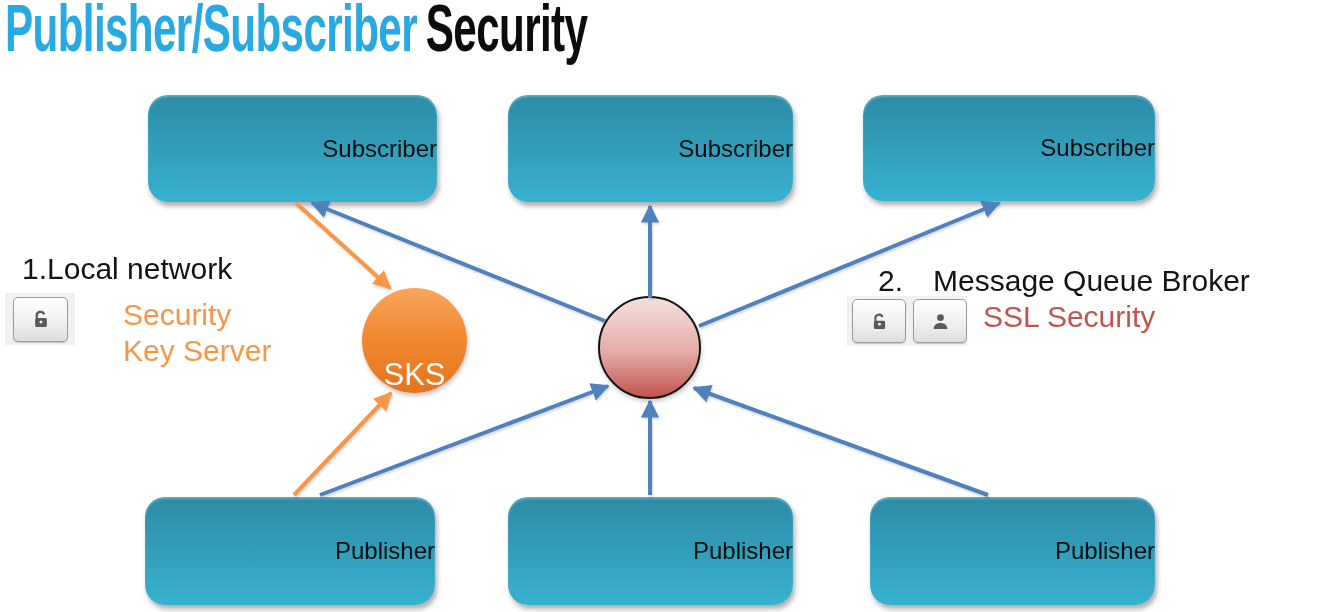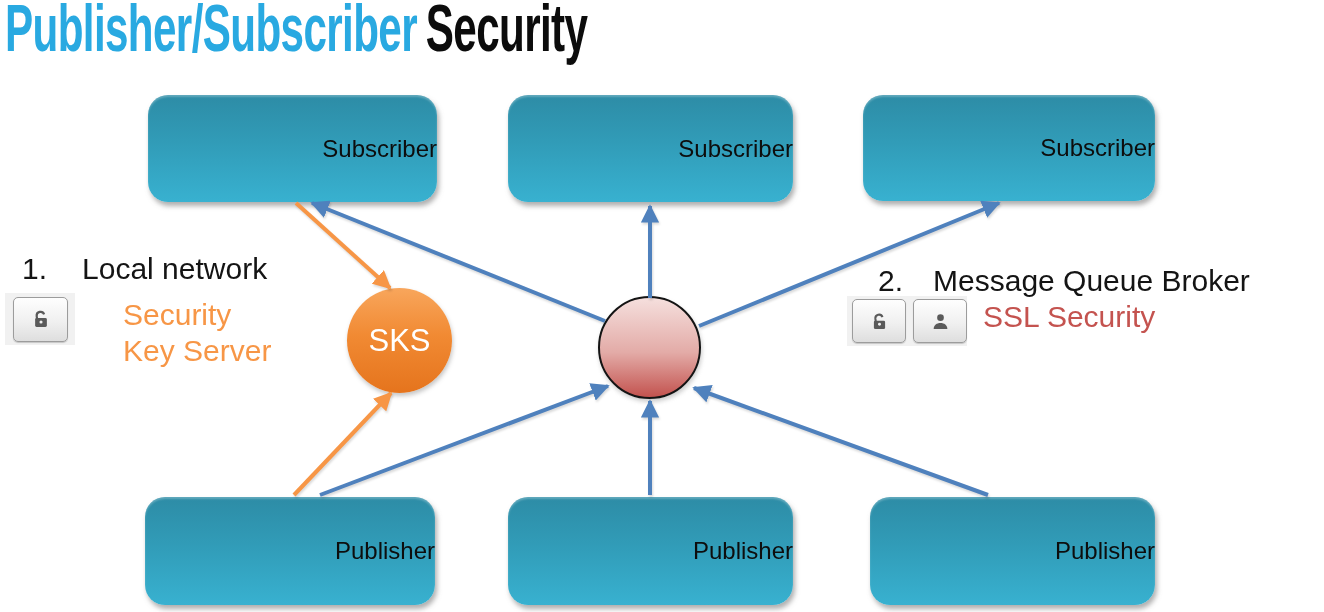--- a/index.html
+++ b/index.html
@@ -33,25 +33,25 @@
   }
   .sub1{left:148px;top:95px;width:289px;height:107px;}
   .sub2{left:508px;top:95px;width:285px;height:107px;}
   .sub3{left:863px;top:95px;width:292px;height:106px;}
   .pub1{left:145px;top:497px;width:290px;height:108px;}
   .pub2{left:508px;top:497px;width:285px;height:108px;}
   .pub3{left:870px;top:497px;width:285px;height:108px;}
 
   
   .sks-circle{
-    position:absolute;left:347px;top:288px;width:105px;height:105px;
+    position:absolute;left:362px;top:288px;width:105px;height:105px;
     border-radius:50%;
     background:linear-gradient(180deg,#F8A65C 0%,#F18A33 45%,#E5741D 100%);
     box-shadow:1px 3px 4px rgba(130,130,130,0.45);
-    display:flex;align-items:center;justify-content:center;
+    display:flex;align-items:flex-end;justify-content:center;
     color:#fff;font-size:31px;z-index:2;
   }
   .broker-circle{
     position:absolute;left:598px;top:296px;width:103px;height:103px;
     border-radius:50%;border:2px solid #141414;box-sizing:border-box;
     background:linear-gradient(180deg,#F5DFDD 0%,#E3ABA7 55%,#C3534F 100%);
     box-shadow:1px 3px 4px rgba(130,130,130,0.4);
     z-index:2;
   }
 
@@ -63,21 +63,21 @@
   .arrow-blue{stroke:#4F81BD;stroke-width:4;fill:none;}
   .arrow-orange{stroke:#F79646;stroke-width:4;fill:none;}
 
   
   .callout-title{
     position:absolute;color:#141414;font-size:30px;white-space:nowrap;z-index:3;
   }
   .callout-num{display:inline-block;}
   .callout-text{display:inline-block;}
   .local-title{left:22px;top:252px;}
-  .local-title .callout-text{margin-left:35px;}
+  .local-title .callout-text{}
   .broker-title{left:878px;top:252px;margin-top:12px;}
   .broker-title .callout-text{margin-left:30px;}
 
   .subtitle{
     position:absolute;font-size:30px;line-height:36px;white-space:pre-line;z-index:3;
   }
   .keyserver-subtitle{left:123px;top:297px;color:#F79646;}
   .ssl-subtitle{left:983px;top:299px;color:#C4534F;}
 
   

